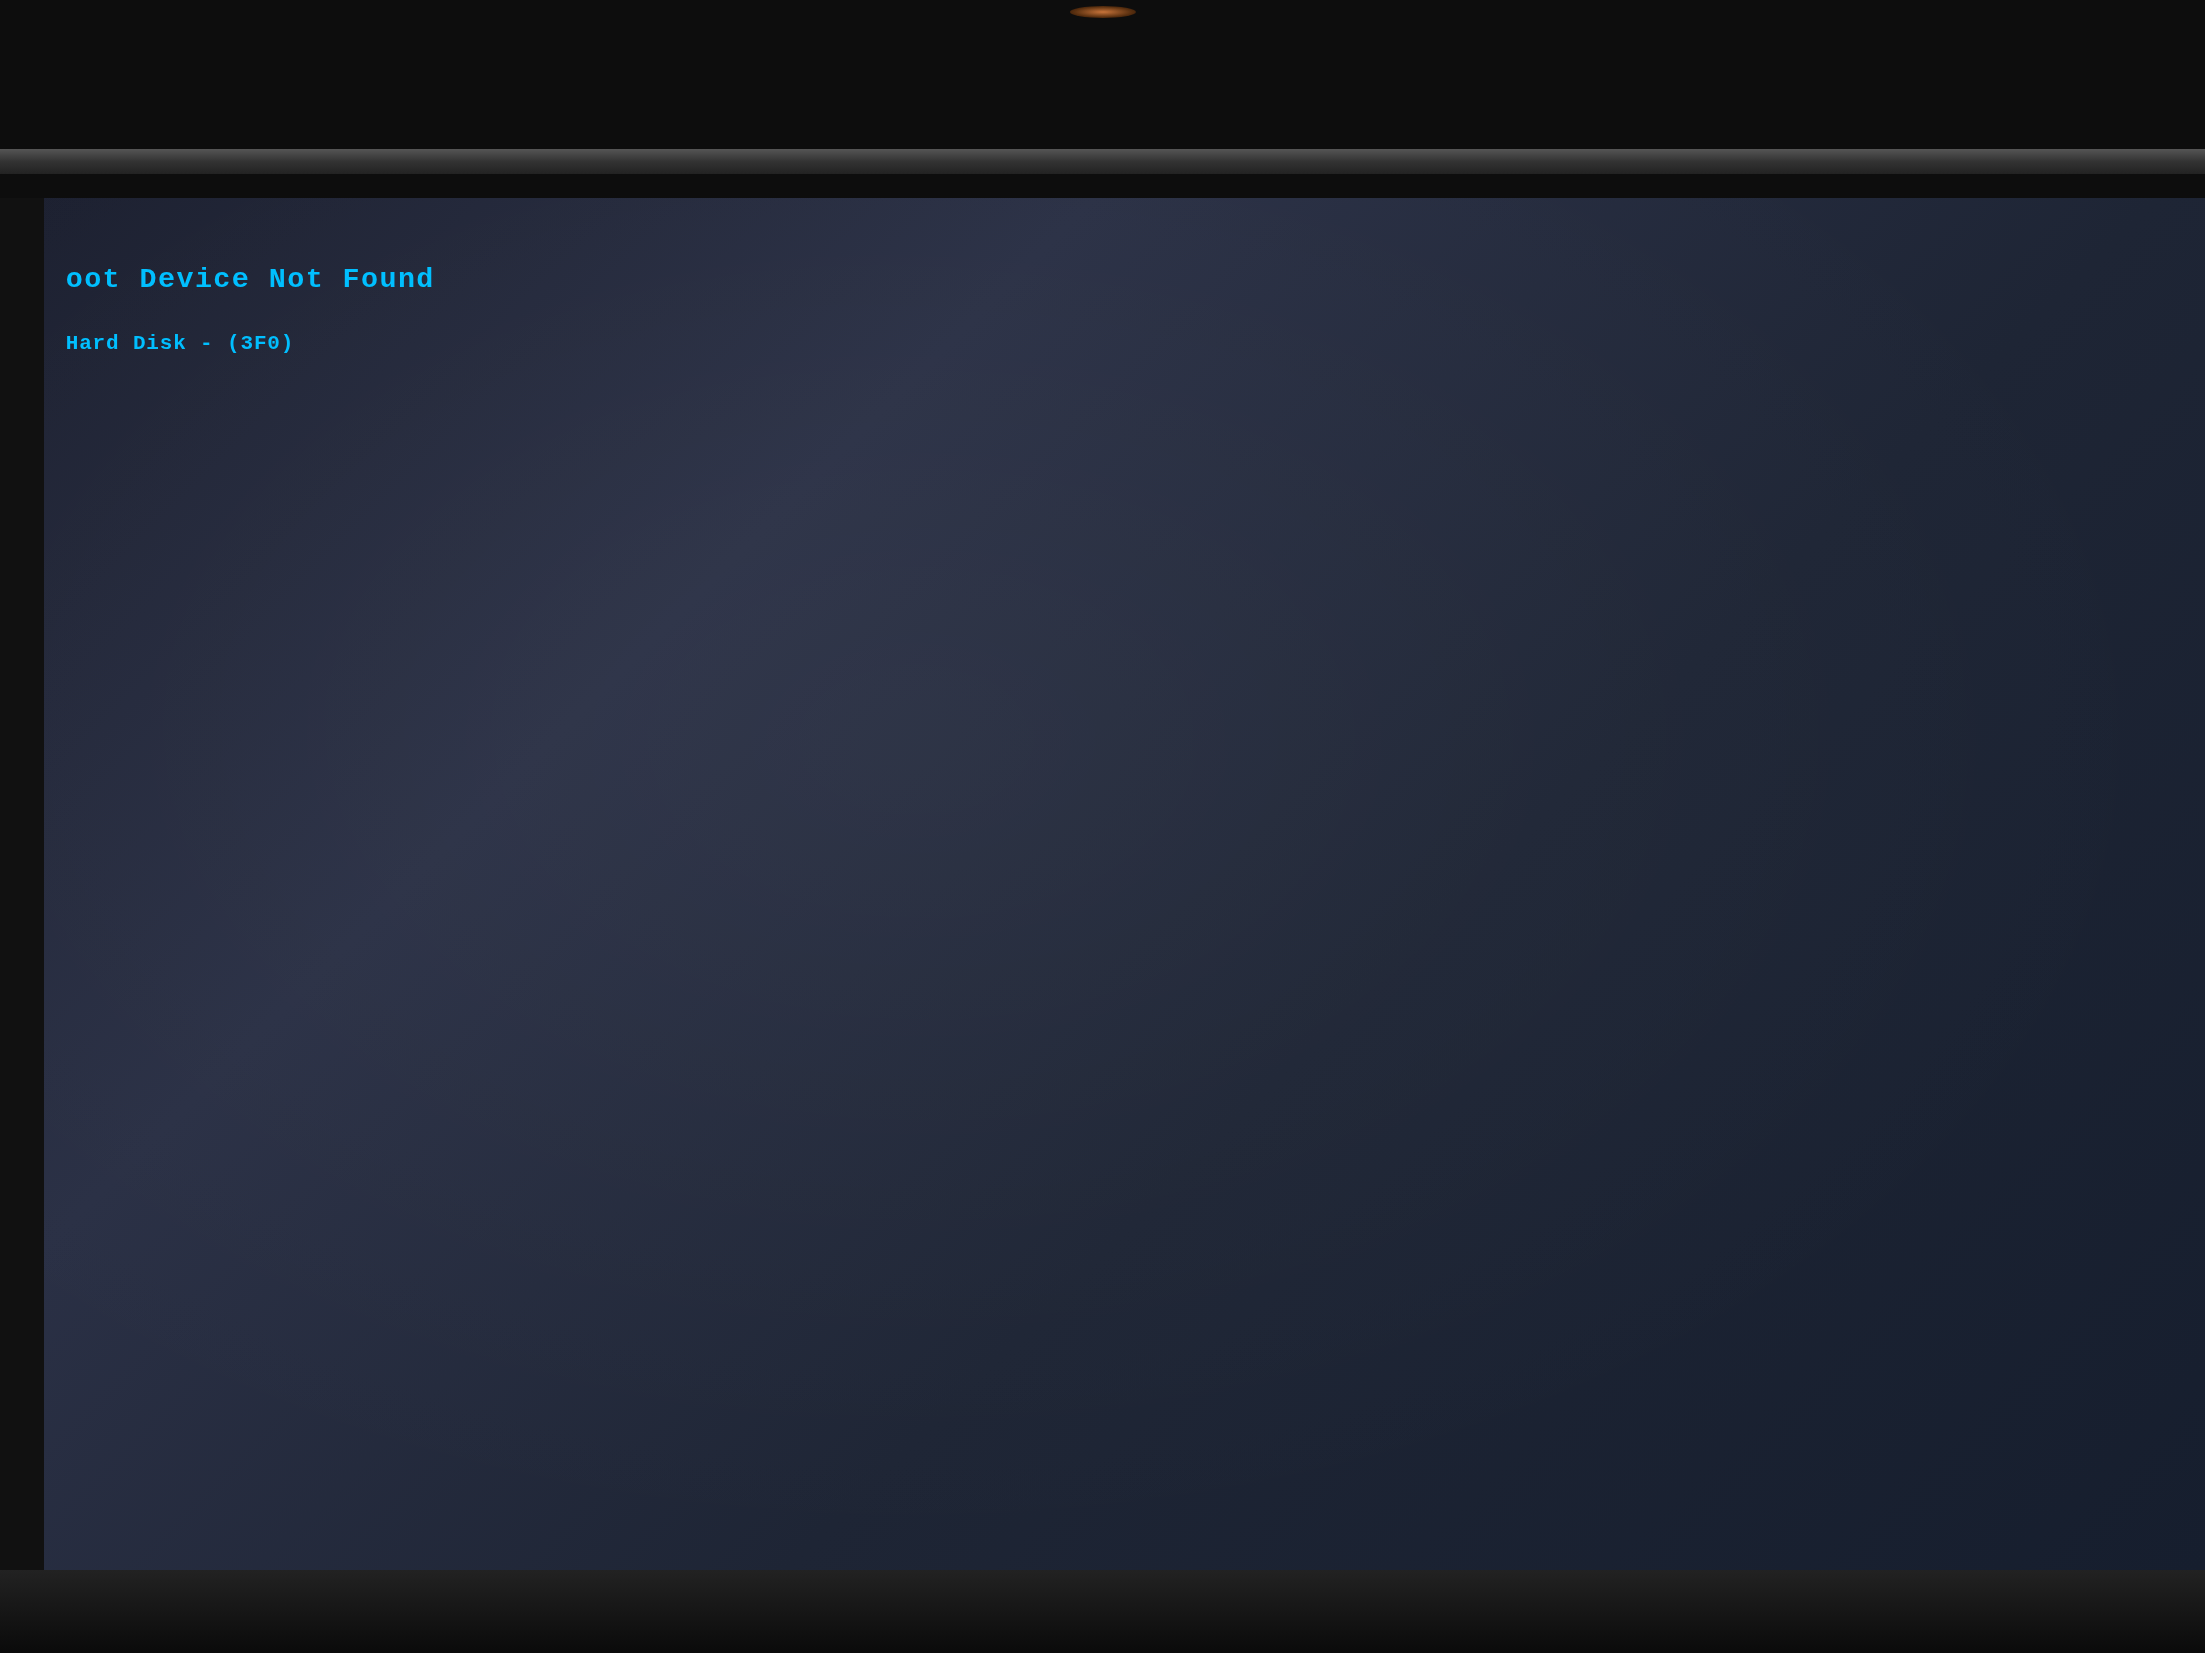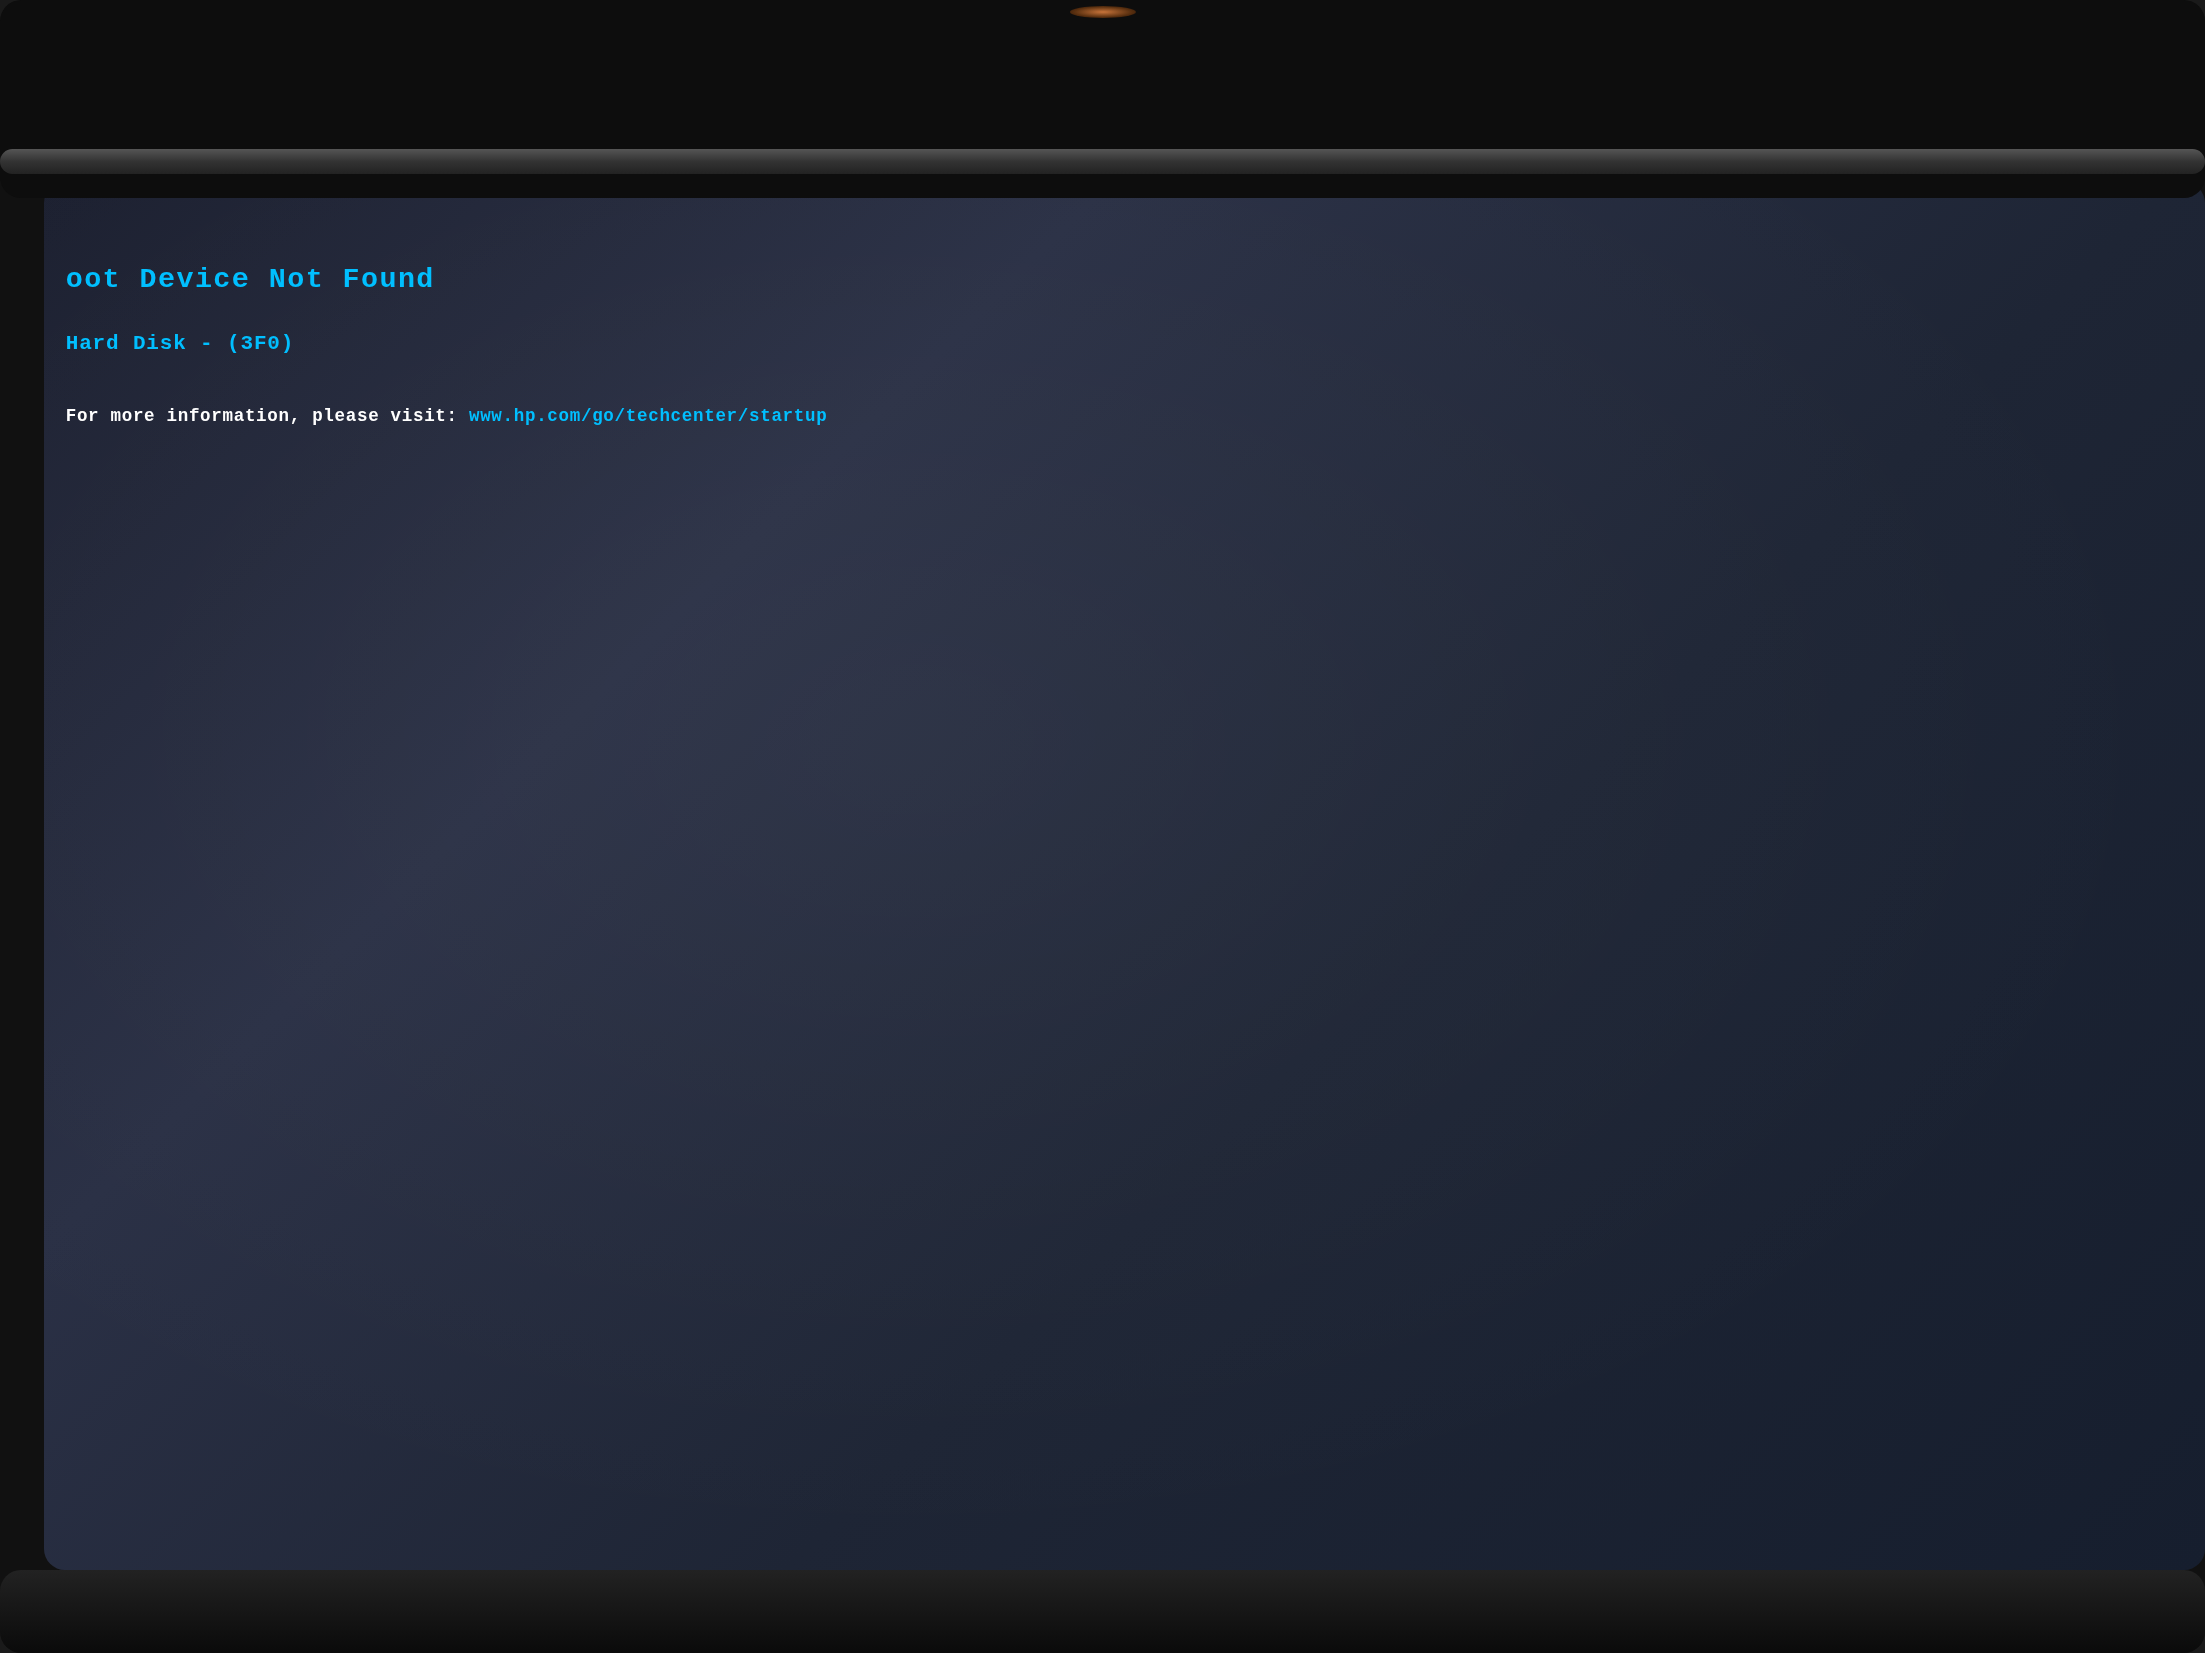--- a/index.html
+++ b/index.html
@@ -1,19 +1,18 @@
 <!DOCTYPE html>
 <html style="font-size:8.8px"><head>
   <meta charset="utf-8">
   <style>
     * {
       margin: 0;
       padding: 0;
       box-sizing: border-box;
-      border-radius: 21px;
     }
 
     body {
       background: #1a1a1a;
       width: 100vw;
       height: 100vh;
       display: flex;
       align-items: center;
       justify-content: center;
       overflow: hidden;
@@ -164,24 +163,20 @@
 
   <div class="screen-container">
     <div class="screen-content">
 
       <div class="line-title">oot Device Not Found</div>
 
 
       <div class="line-error">Hard Disk - (3F0)</div>
 
 
-      <div class="line-info">
-        <span>For more information, please visit:</span>
-        <span class="url">www.hp.com/go/techcenter/startup</span>
-      </div>
 
     </div>
   </div>
 
   <div class="bottom-bezel"></div>
 
 </div>
 
 
 </body></html>

